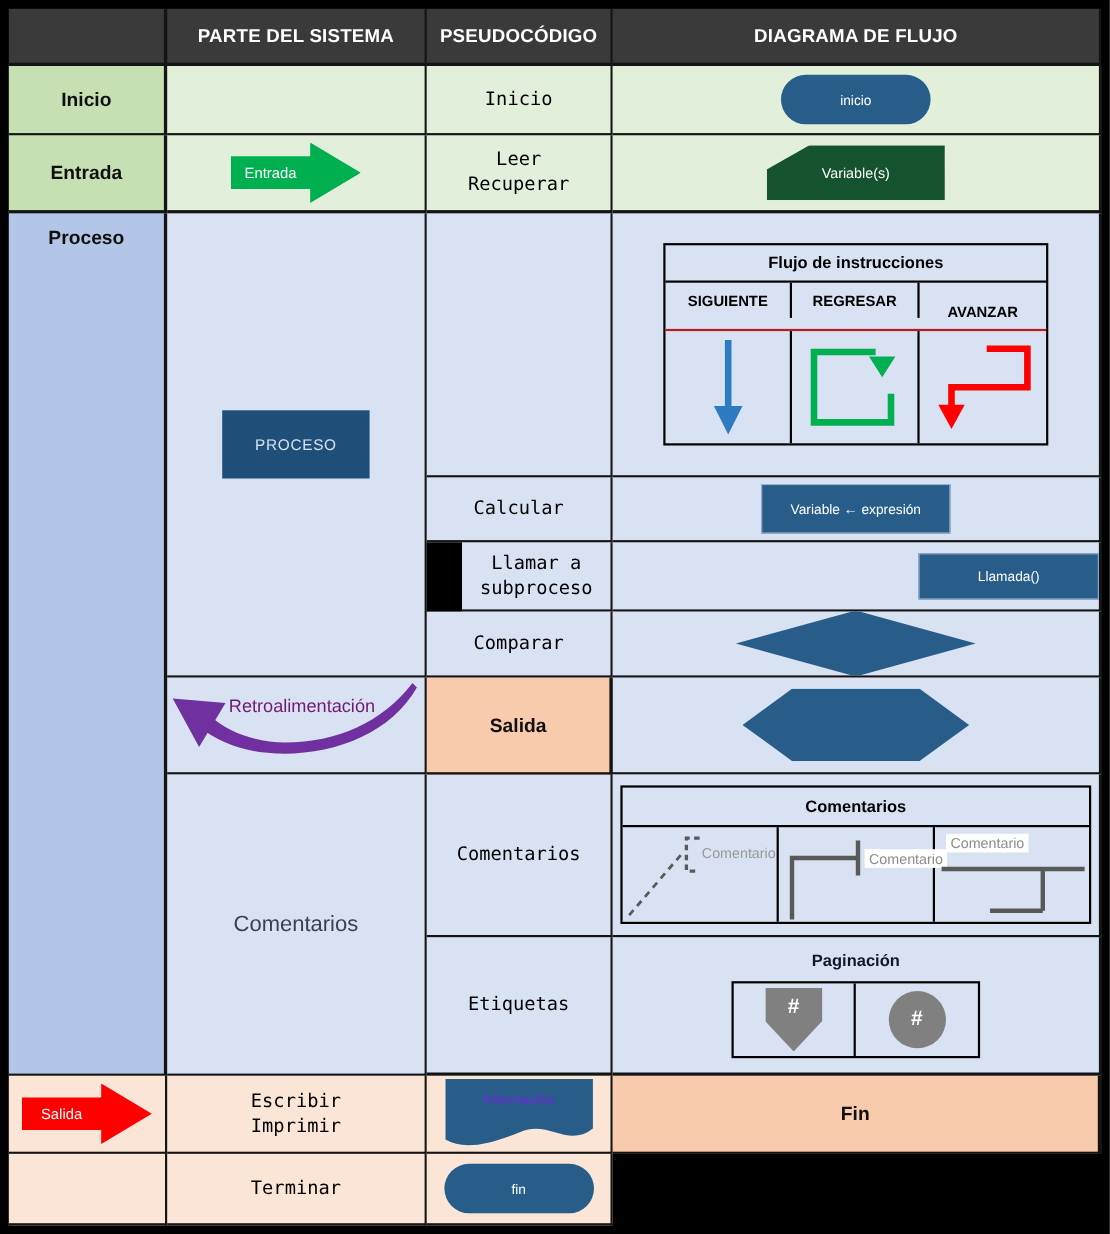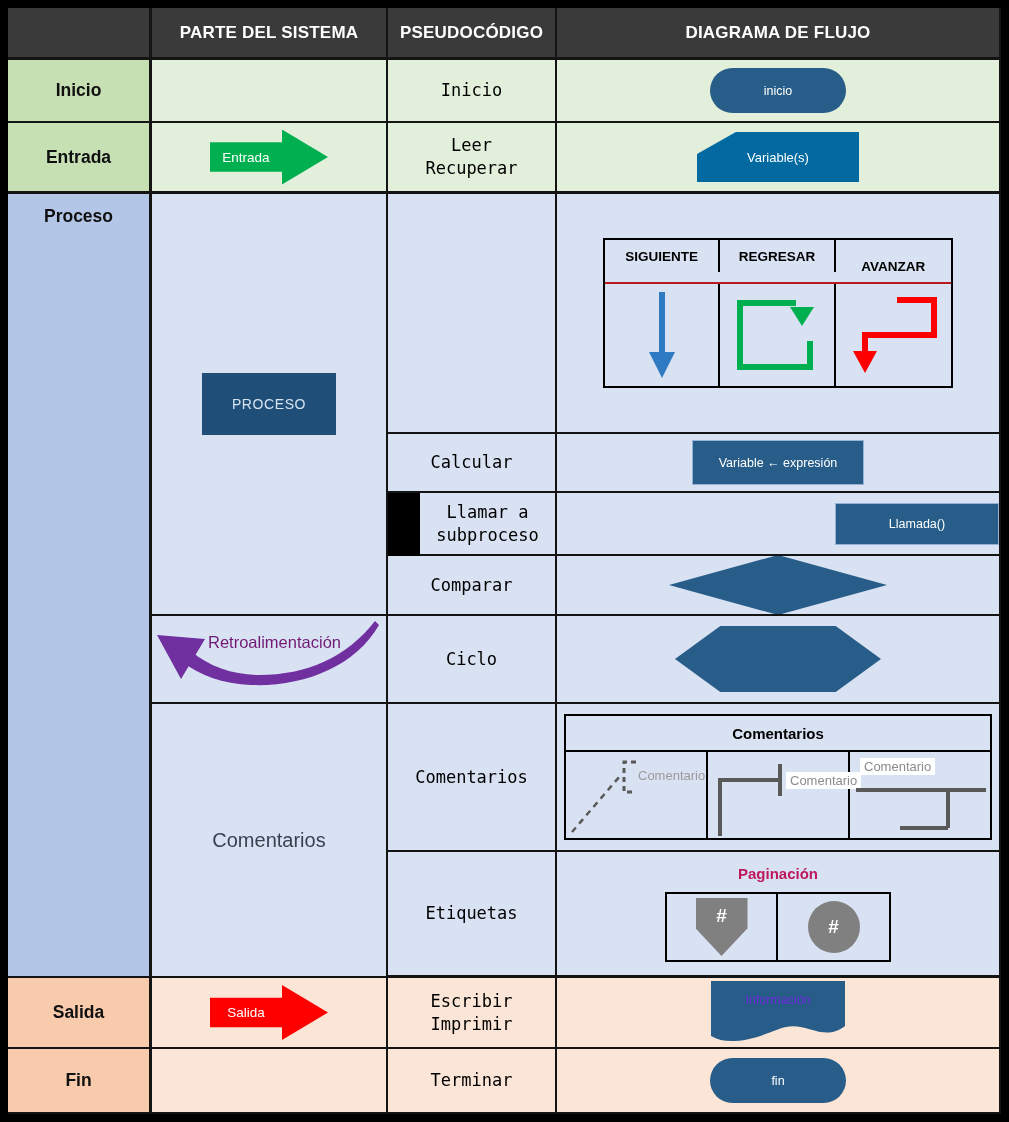--- a/index.html
+++ b/index.html
@@ -23,21 +23,21 @@
   .bg-o1{background:#f8cbad;} .bg-o2{background:#fbe5d6;}
 
   .rowlabel{font-weight:bold;font-size:17.5px;color:#101010;}
   .toplabel{align-items:flex-start;padding-top:12px;}
 
   .mono{font-family:"DejaVu Sans Mono", monospace;font-size:17px;color:#000;text-align:center;line-height:1.35;}
 
   
   .pill{width:136px;height:45px;border-radius:23px;background:#275d88;
         display:flex;align-items:center;justify-content:center;color:#fff;font-size:12.5px;}
-  .card-shape{width:162px;height:50px;background:#0369a1;
+  .card-shape{width:162px;height:50px;background:#14532d;
         clip-path:polygon(24% 0,100% 0,100% 100%,0 100%,0 44%);
         display:flex;align-items:center;justify-content:center;color:#fff;font-size:13px;}
   .block-arrow{width:118px;height:55px;display:flex;align-items:center;
         clip-path:polygon(0 23%,61% 23%,61% 0,100% 50%,61% 100%,61% 77%,0 77%);}
   .block-arrow span{width:61%;text-align:center;color:#fff;font-size:13.5px;}
   .green-arrow{background:#00b050;} .red-arrow{background:#ff0000;}
   .proc-box{width:134px;height:62px;background:#1f4e79;display:flex;align-items:center;justify-content:center;
         color:#d6e4f0;font-size:14px;letter-spacing:.6px;}
   .rect-box{background:#275d88;border:1px solid #95b3d7;display:flex;align-items:center;justify-content:center;
         color:#fff;font-size:12.5px;}
@@ -65,21 +65,21 @@
   .flujo .mini-heads div{height:32px;}
   .flujo .mini-cells .mcell{height:102px;}
 
   .coment{width:428px;}
   .coment .mini-title{height:36px;}
   .coment .mini-cells .mcell{height:86px;}
   .coment-label{position:absolute;font-size:13px;color:#9a9a9a;}
   .coment-label.onwhite{background:#fff;color:#8c8c8c;padding:1px 4px;}
 
   .pag-wrap{display:flex;flex-direction:column;align-items:center;}
-  .pag-title{font-weight:bold;font-size:15px;color:#be185d;margin-bottom:10px;}
+  .pag-title{font-weight:bold;font-size:15px;color:#0f172a;margin-bottom:10px;}
   .pag-table{width:226px;height:70px;border:2px solid #000;display:grid;grid-template-columns:1fr 1fr;}
   .pag-cell{display:flex;align-items:center;justify-content:center;border-right:2px solid #000;}
   .pag-cell:last-child{border-right:none;}
   .offpage{width:52px;height:58px;background:#808080;clip-path:polygon(0 0,100% 0,100% 52%,50% 100%,0 52%);
         display:flex;align-items:flex-start;justify-content:center;}
   .offpage span{color:#fff;font-weight:bold;font-size:19px;margin-top:7px;}
   .onpage{width:52px;height:52px;border-radius:50%;background:#808080;display:flex;align-items:center;justify-content:center;}
   .onpage span{color:#fff;font-weight:bold;font-size:19px;}
 
   .retro-wrap{position:relative;width:236px;height:84px;}
@@ -129,20 +129,21 @@
 
     <div class="cell bg-b2" style="grid-row:4/8;grid-column:2;">
       <div class="proc-box">
         <span>PROCESO</span>
       </div>
     </div>
 
     <div class="cell bg-b2 mono" style="grid-row:4;grid-column:3;"></div>
     <div class="cell bg-b2" style="grid-row:4;grid-column:4;">
       <div class="mini-table flujo">
+        <div class="mini-title">Flujo de instrucciones</div>
         <div class="mini-heads">
           <div>SIGUIENTE</div>
           <div>REGRESAR</div>
           <div>AVANZAR</div>
         </div>
         <div class="mini-cells">
           <div class="mcell">
             <svg width="40" height="94" viewBox="0 0 40 94">
               <line x1="20" y1="4" x2="20" y2="68" stroke="#2f7bc3" stroke-width="6"></line>
               <polygon points="7,64 33,64 20,90" fill="#2f7bc3"></polygon>
@@ -190,21 +191,20 @@
 
     <div class="cell bg-b2" style="grid-row:8;grid-column:2;">
       <div class="retro-wrap">
         <svg width="236" height="84" viewBox="0 0 236 84">
           <path d="M228,8 C204,50 152,70 100,68 C72,67 48,58 30,44 L40,34 C58,50 84,58 108,58 C156,58 196,40 224,4 Z" fill="#7030a0"></path>
           <polygon points="6,18 54,22 30,62" fill="#7030a0"></polygon>
         </svg>
         <span class="retro-label">Retroalimentación</span>
       </div>
     </div>
-    <div class="cell bg-b2 mono" style="grid-row:8;grid-column:3;">Ciclo</div>
     <div class="cell bg-b2" style="grid-row:8;grid-column:4;">
       <div class="hexagon"></div>
     </div>
 
     <div class="cell bg-b2" style="grid-row:9/11;grid-column:2;">
       <span class="group-label">Comentarios</span>
     </div>
 
     <div class="cell bg-b2 mono" style="grid-row:9;grid-column:3;">Comentarios</div>
     <div class="cell bg-b2" style="grid-row:9;grid-column:4;">

